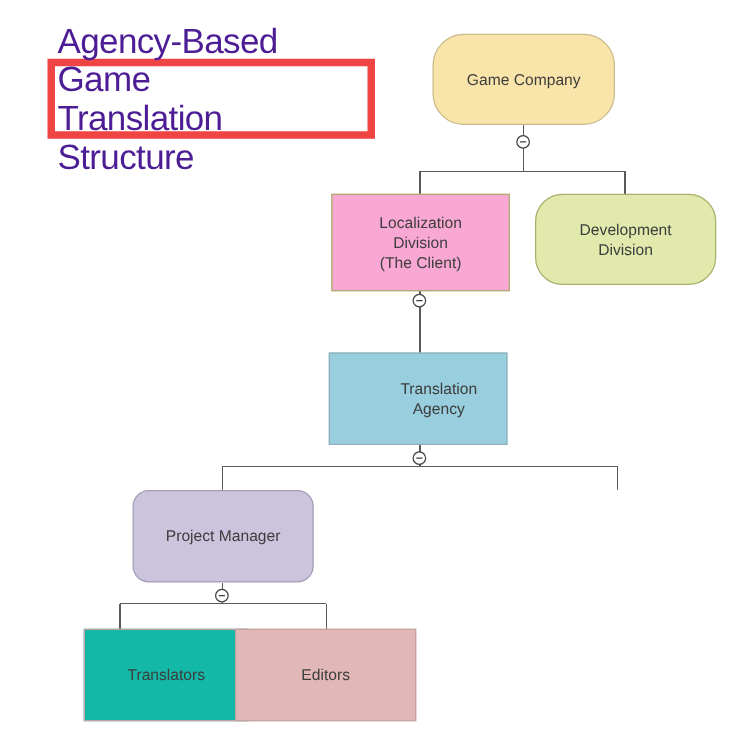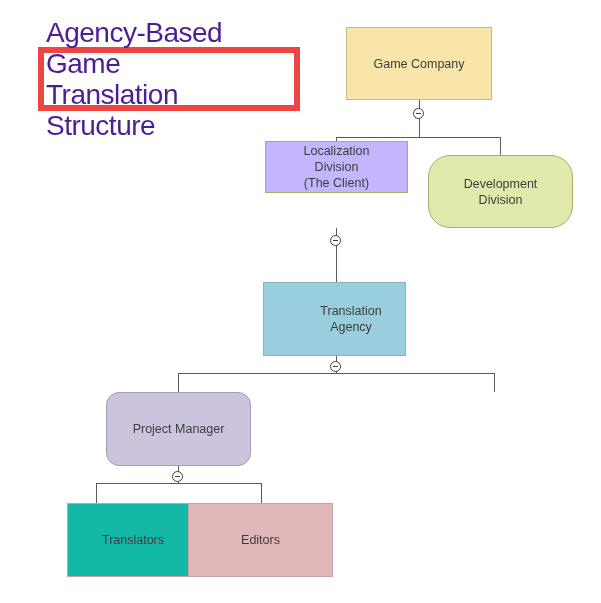--- a/index.html
+++ b/index.html
@@ -25,22 +25,22 @@
   
   .node{
     position:absolute;
     display:flex;align-items:center;justify-content:center;
     text-align:center;
     font-size:12.5px;line-height:16px;color:#3d3d3d;
     white-space:pre-line;
     box-sizing:border-box;
     border:1.5px solid transparent;
   }
-  .node-game-company        {left:346px;top:27px; width:146px;height:73px;background:#f9e4a9;border-color:#c9ba8c;}
-  .node-localization        {left:265px;top:141px;width:143px;height:52px;background:#c4b5fd;border-color:#a9af6b;}
+  .node-game-company        {left:346px;top:27px; width:146px;height:73px;background:#f9e4a9;border-color:#c9ba8c;border-radius:25px;}
+  .node-localization        {left:265px;top:155px;width:143px;height:78px;background:#f9a8d4;border-color:#a9af6b;}
   .node-development         {left:428px;top:155px;width:145px;height:73px;background:#e2e9ad;border-color:#a9af6b;border-radius:22px;}
   .node-translation-agency  {left:263px;top:282px;width:143px;height:74px;background:#98cedd;border-color:#8fb0ba;padding-left:33px;}
   .node-project-manager     {left:106px;top:392px;width:145px;height:74px;background:#ccc3dc;border-color:#a49cb5;border-radius:13px;}
   .node-qa                  {left:421px;top:392px;width:146px;height:74px;background:#ccc3dc;border-color:#a49cb5;}
   .node-translators         {left:23px; top:503px;width:132px;height:74px;background:#14b8a6;border-color:#c6a3a3;margin-left:44px;}
   .node-editors             {left:188px;top:503px;width:145px;height:74px;background:#e1b7b7;border-color:#c6a3a3;}
   
   .collapse-btn{
     position:absolute;width:11px;height:11px;border-radius:50%;
     background:#ffffff;border:1px solid #3f3f3f;box-sizing:border-box;

